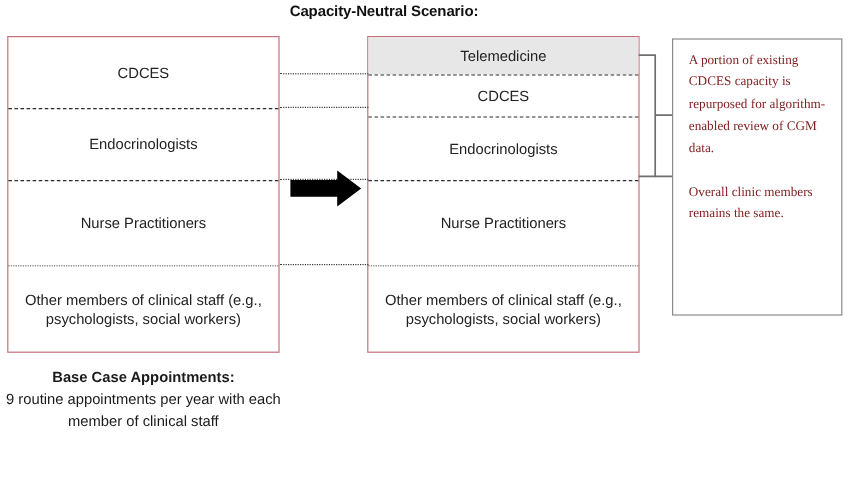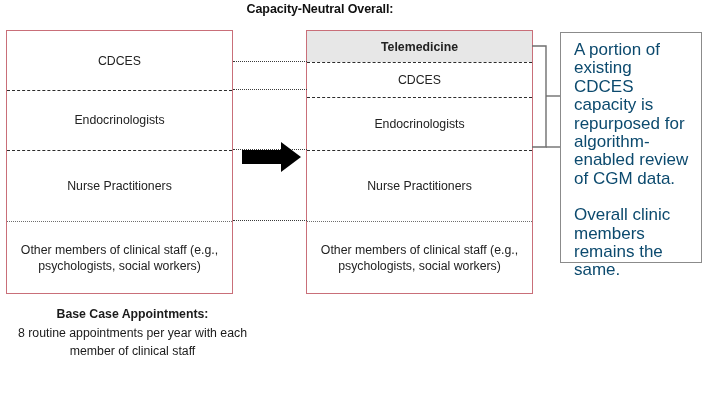--- a/index.html
+++ b/index.html
@@ -102,47 +102,47 @@
     left: 560px;
     top: 32px;
     width: 142px;
     height: 231px;
     border: 1.2px solid #8b8b8b;
     background: #ffffff;
     box-sizing: border-box;
     padding: 8px 9px 0 13px;
   }
   .callout-para {
-    font-size: 17px;
+    font-size: 11px;
     line-height: 18.4px;
-    color: #0c4a6e;
+    color: #7f1d1d;
     margin: 0;
+    font-family: Liberation Serif, serif;
   }
   .callout-gap { height: 18px; }
 
   
   .caption {
     position: absolute;
     text-align: center;
     font-size: 12.3px;
     line-height: 18.5px;
     color: #1b1b1b;
-    margin-left: 13px;
   }
   #base-case-caption     { left: 4px;   top: 305px; width: 231px; }
   #capacity-caption      { left: 296px; top: 305px; width: 247px; }
   .caption .cap-head { font-weight: bold; display: block; }
   .caption .cap-body { display: block; }
 </style>
 </head>
 <body>
 
 <div class="canvas">
 
-  <div class="diagram-title">Capacity-Neutral Overall:</div>
+  <div class="diagram-title">Capacity-Neutral Scenario:</div>
 
   <div class="col-box" id="base-case-box">
     <div class="band" style="top:0px; height:59px;">
       <span class="band-label">CDCES</span>
     </div>
     <div class="divider" style="top:59px;"></div>
 
     <div class="band" style="top:59px; height:60px;">
       <span class="band-label">Endocrinologists</span>
     </div>
@@ -152,21 +152,21 @@
       <span class="band-label">Nurse Practitioners</span>
     </div>
     <div class="divider faint" style="top:190px;"></div>
 
     <div class="band" style="top:190px; height:73px;">
       <span class="band-label">Other members of clinical staff (e.g., psychologists, social workers)</span>
     </div>
   </div>
 
   <div class="col-box" id="capacity-box">
-    <div class="band shaded" style="top:0px; height:31px;font-weight:bold;">
+    <div class="band shaded" style="top:0px; height:31px;">
       <span class="band-label">Telemedicine</span>
     </div>
     <div class="divider" style="top:31px;"></div>
 
     <div class="band" style="top:31px; height:35px;">
       <span class="band-label">CDCES</span>
     </div>
     <div class="divider" style="top:66px;"></div>
 
     <div class="band" style="top:66px; height:53px;">
@@ -204,17 +204,17 @@
   </div>
 
   <div id="callout-box">
     <p class="callout-para">A portion of existing CDCES capacity is repurposed for algorithm-enabled review of CGM data.</p>
     <div class="callout-gap"></div>
     <p class="callout-para">Overall clinic members remains the same.</p>
   </div>
 
   <div class="caption" id="base-case-caption">
     <span class="cap-head">Base Case Appointments:</span>
-    <span class="cap-body">8 routine appointments per year with each member of clinical staff</span>
+    <span class="cap-body">9 routine appointments per year with each member of clinical staff</span>
   </div>
 
 
 </div>
 
 </body></html>

